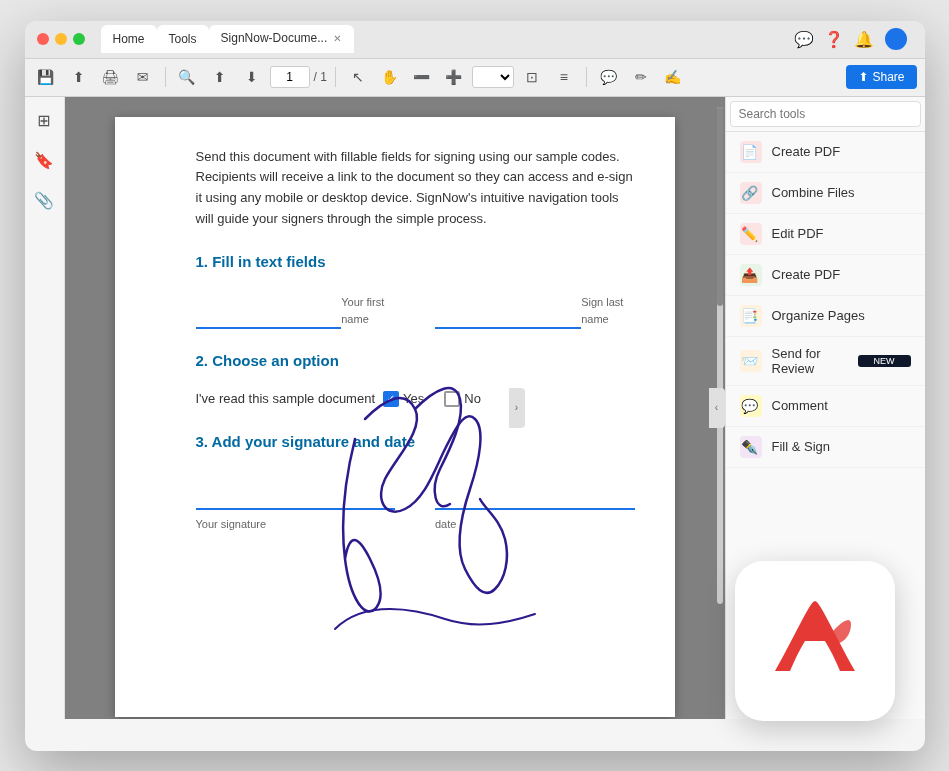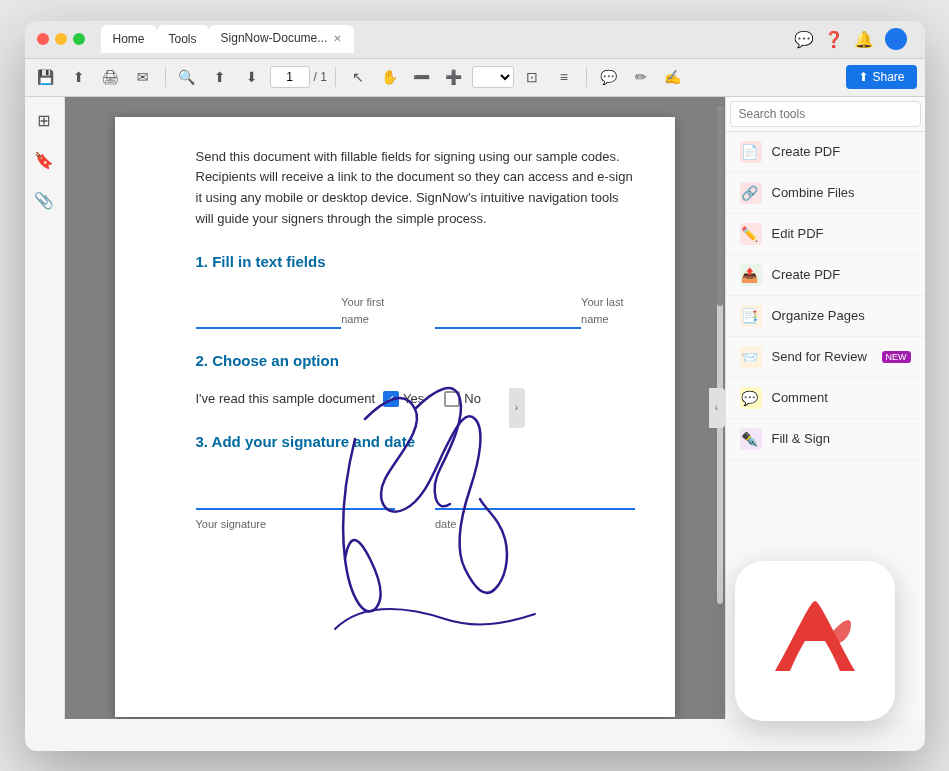--- a/index.html
+++ b/index.html
@@ -371,24 +371,24 @@
       height: 22px;
       border-radius: 4px;
       display: flex;
       align-items: center;
       justify-content: center;
       font-size: 14px;
       flex-shrink: 0;
     }
 
     .new-badge {
-      background: #a21caf;
+      background: #0f172a;
       color: white;
       font-size: 9px;
-      padding: 1px 4px;
+      padding: 1px 16px;
       border-radius: 3px;
       margin-left: auto;
     }
 
     
     .acrobat-overlay {
       position: absolute;
       bottom: 30px;
       right: 30px;
       width: 160px;
@@ -504,21 +504,21 @@
 
           <div class="section-title">1. Fill in text fields</div>
 
           <div class="form-row">
             <div class="form-field">
               <input type="text" style="">
               <span class="form-field-label">Your first name</span>
             </div>
             <div class="form-field">
               <input type="text" style="">
-              <span class="form-field-label">Your last name</span>
+              <span class="form-field-label">Sign last name</span>
             </div>
           </div>
 
           <div class="section-title">2. Choose an option</div>
 
           <div class="checkbox-row">
             <span>I've read this sample document</span>
             <div class="checkbox-option">
               <div class="checkbox-checked">✓</div>
               <span>Yes</span>

